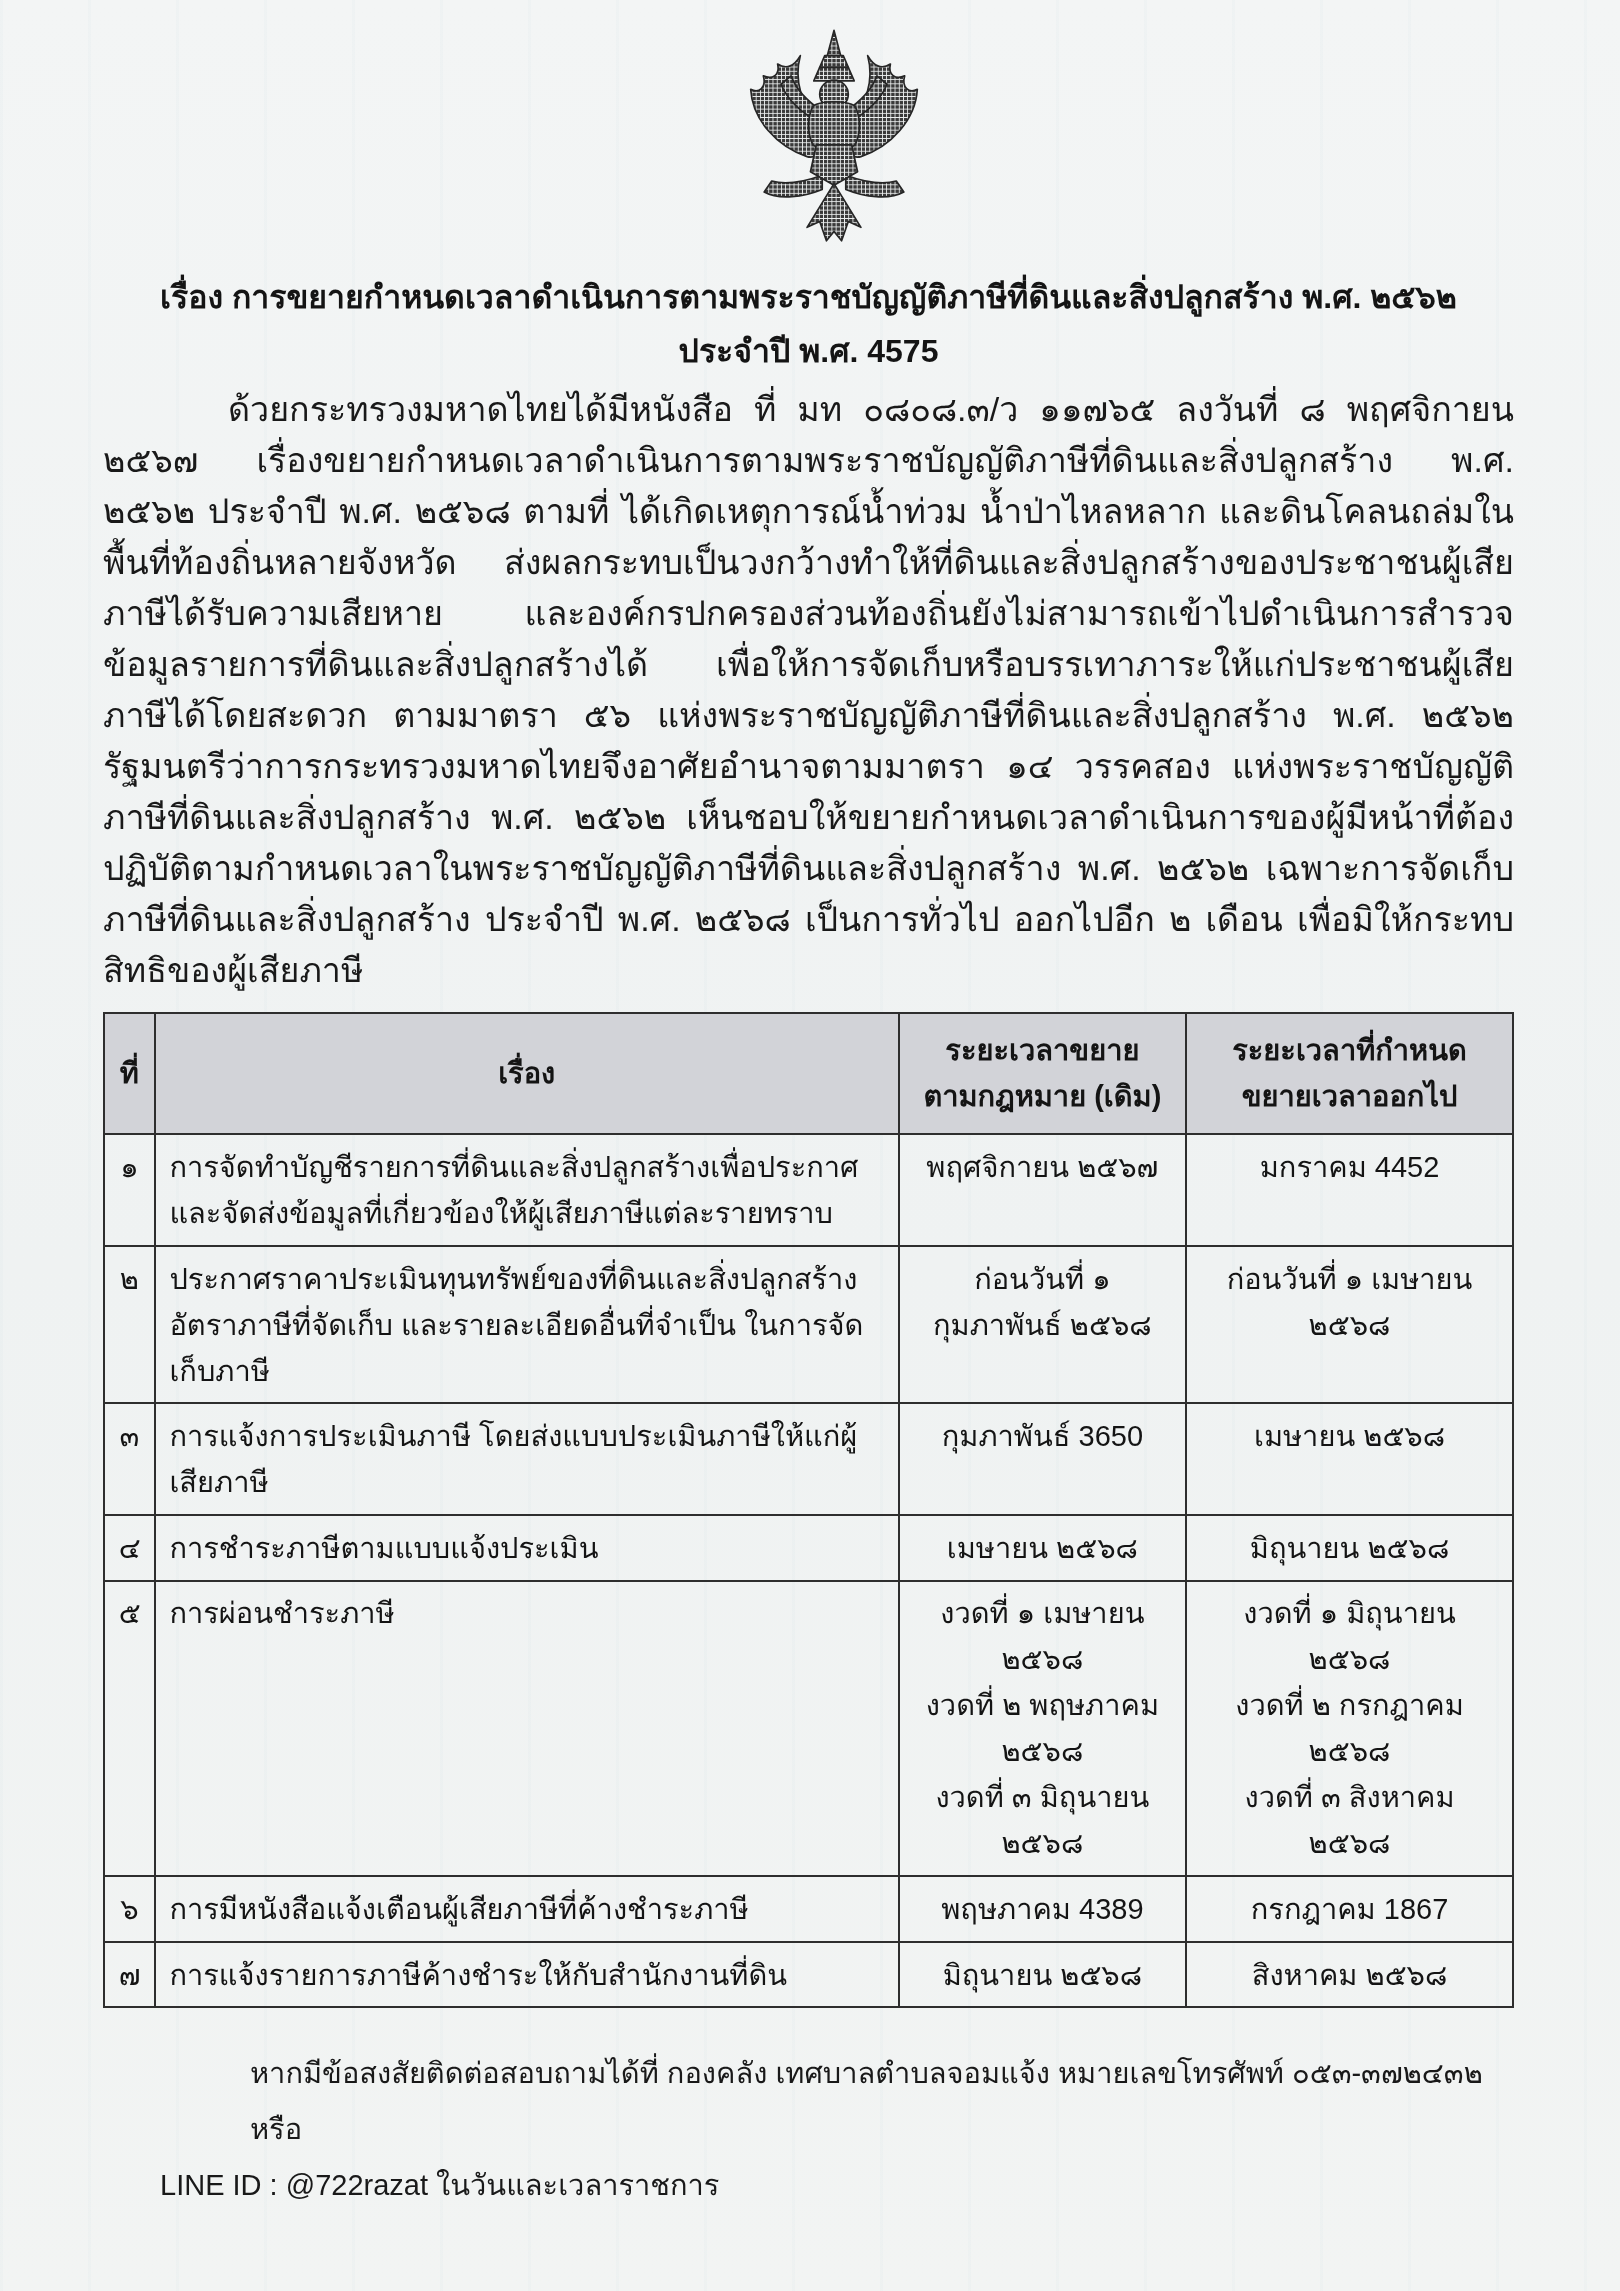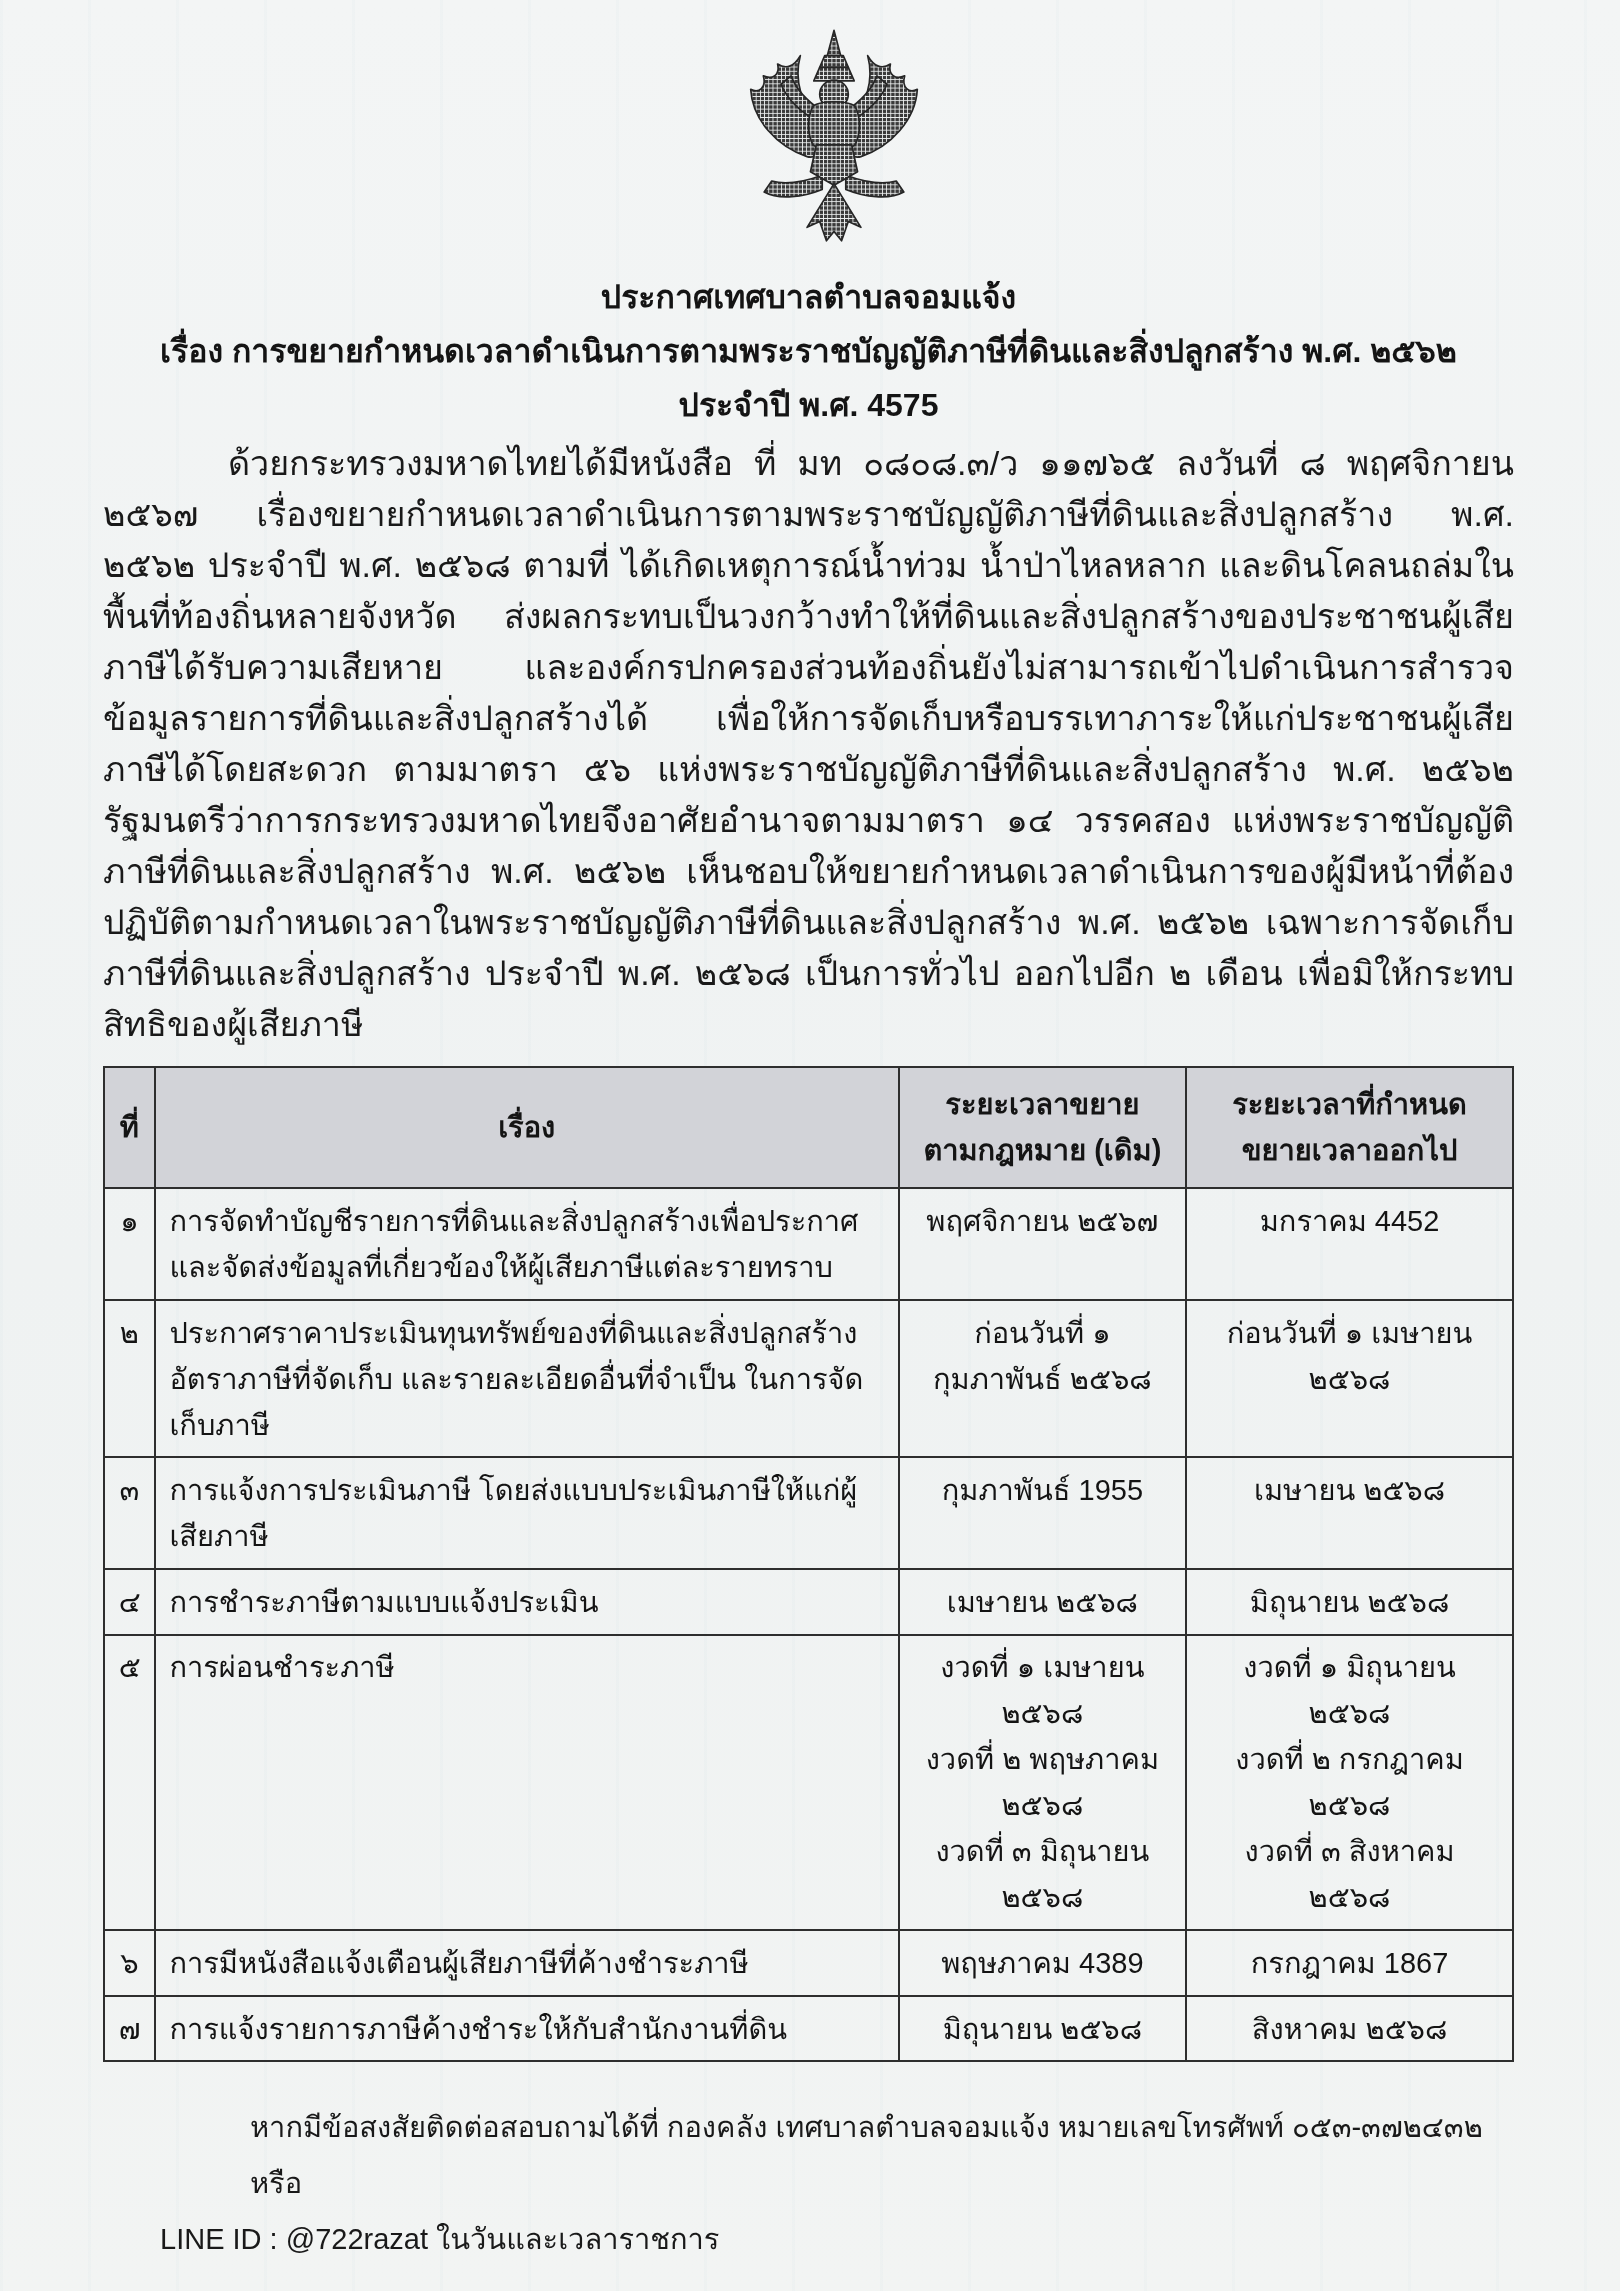--- a/index.html
+++ b/index.html
@@ -81,21 +81,20 @@
             <ellipse cx="120" cy="80" rx="17" ry="17"></ellipse>
             <path d="M95 94 C104 87 136 87 145 94 C152 108 152 126 145 140 C133 149 107 149 95 140 C88 126 88 108 95 94 Z"></path>
             <path d="M99 140 L141 140 L148 172 L120 188 L92 172 Z"></path>
             <path d="M120 186 L152 238 L137 231 L129 254 L120 243 L111 254 L103 231 L88 238 Z"></path>
           </g>
         </g>
       </svg>
     </div>
 
     <div class="titles">
-      <div>ประกาศเทศบาลตำบลจอมแจ้ง</div>
       <div>เรื่อง การขยายกำหนดเวลาดำเนินการตามพระราชบัญญัติภาษีที่ดินและสิ่งปลูกสร้าง พ.ศ. ๒๕๖๒</div>
       <div>ประจำปี พ.ศ. 4575</div>
     </div>
 
     <p class="body-par">ด้วยกระทรวงมหาดไทยได้มีหนังสือ ที่ มท ๐๘๐๘.๓/ว ๑๑๗๖๕ ลงวันที่ ๘ พฤศจิกายน ๒๕๖๗ เรื่องขยายกำหนดเวลาดำเนินการตามพระราชบัญญัติภาษีที่ดินและสิ่งปลูกสร้าง พ.ศ. ๒๕๖๒ ประจำปี พ.ศ. ๒๕๖๘ ตามที่ ได้เกิดเหตุการณ์น้ำท่วม น้ำป่าไหลหลาก และดินโคลนถล่มในพื้นที่ท้องถิ่นหลายจังหวัด ส่งผลกระทบเป็นวงกว้างทำให้ที่ดินและสิ่งปลูกสร้างของประชาชนผู้เสียภาษีได้รับความเสียหาย และองค์กรปกครองส่วนท้องถิ่นยังไม่สามารถเข้าไปดำเนินการสำรวจข้อมูลรายการที่ดินและสิ่งปลูกสร้างได้ เพื่อให้การจัดเก็บหรือบรรเทาภาระให้แก่ประชาชนผู้เสียภาษีได้โดยสะดวก ตามมาตรา ๕๖ แห่งพระราชบัญญัติภาษีที่ดินและสิ่งปลูกสร้าง พ.ศ. ๒๕๖๒ รัฐมนตรีว่าการกระทรวงมหาดไทยจึงอาศัยอำนาจตามมาตรา ๑๔ วรรคสอง แห่งพระราชบัญญัติภาษีที่ดินและสิ่งปลูกสร้าง พ.ศ. ๒๕๖๒ เห็นชอบให้ขยายกำหนดเวลาดำเนินการของผู้มีหน้าที่ต้องปฏิบัติตามกำหนดเวลาในพระราชบัญญัติภาษีที่ดินและสิ่งปลูกสร้าง พ.ศ. ๒๕๖๒ เฉพาะการจัดเก็บภาษีที่ดินและสิ่งปลูกสร้าง ประจำปี พ.ศ. ๒๕๖๘ เป็นการทั่วไป ออกไปอีก ๒ เดือน เพื่อมิให้กระทบสิทธิของผู้เสียภาษี</p>
 
     <table class="schedule">
       <colgroup>
         <col class="c-no">
           <col class="c-subj">
@@ -125,21 +124,21 @@
         </tr>
         <tr>
           <td class="no-cell">๒</td>
           <td>ประกาศราคาประเมินทุนทรัพย์ของที่ดินและสิ่งปลูกสร้าง อัตราภาษีที่จัดเก็บ และรายละเอียดอื่นที่จำเป็น ในการจัดเก็บภาษี</td>
           <td class="date-cell">ก่อนวันที่ ๑ กุมภาพันธ์ ๒๕๖๘</td>
           <td class="date-cell">ก่อนวันที่ ๑ เมษายน ๒๕๖๘</td>
         </tr>
         <tr>
           <td class="no-cell">๓</td>
           <td>การแจ้งการประเมินภาษี โดยส่งแบบประเมินภาษีให้แก่ผู้เสียภาษี</td>
-          <td class="date-cell">กุมภาพันธ์ 1955</td>
+          <td class="date-cell">กุมภาพันธ์ 3650</td>
           <td class="date-cell">เมษายน ๒๕๖๘</td>
         </tr>
         <tr>
           <td class="no-cell">๔</td>
           <td>การชำระภาษีตามแบบแจ้งประเมิน</td>
           <td class="date-cell">เมษายน ๒๕๖๘</td>
           <td class="date-cell">มิถุนายน ๒๕๖๘</td>
         </tr>
         <tr>
           <td class="no-cell">๕</td>

